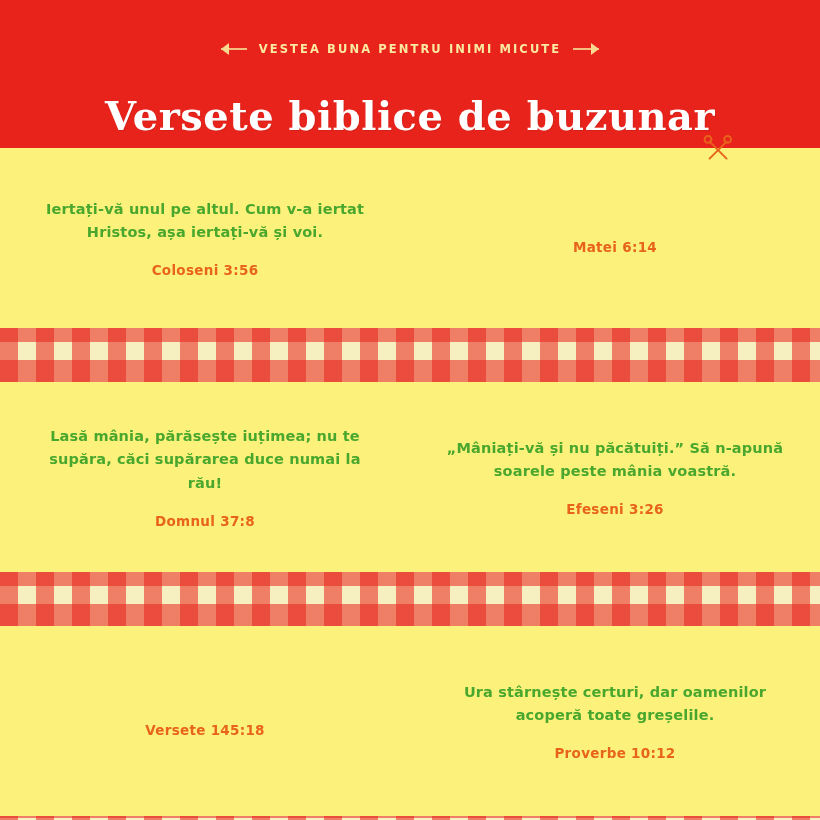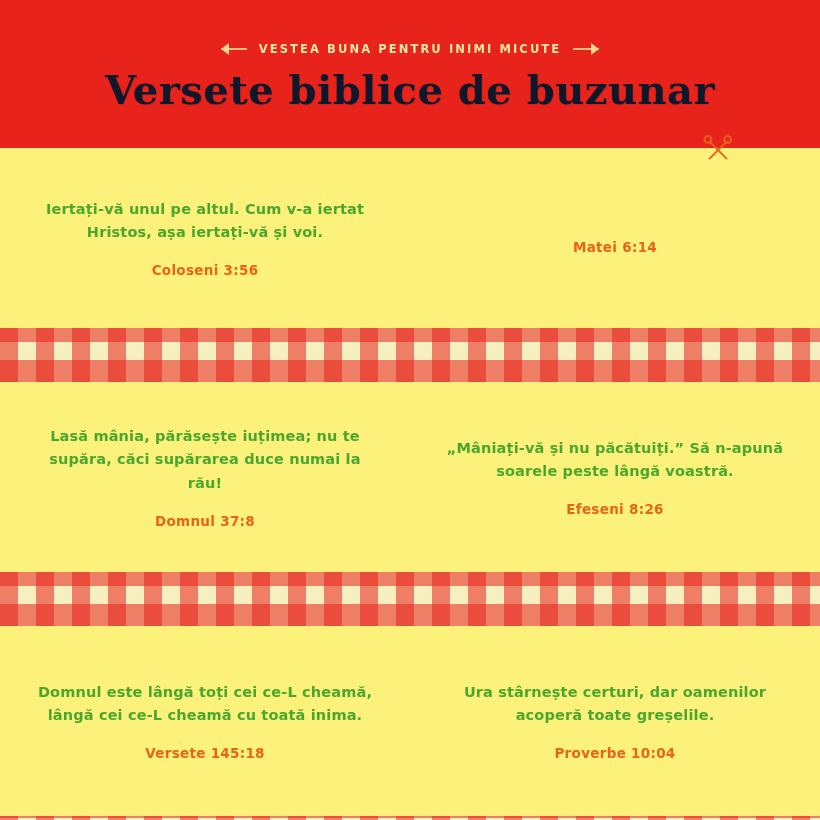--- a/index.html
+++ b/index.html
@@ -26,20 +26,21 @@
     position: relative;
     width: 100%;
     height: 148px;
     background: #e8231b;
     box-sizing: border-box;
     display: flex;
     flex-direction: column;
     align-items: center;
     justify-content: flex-start;
     padding-top: 42px;
+    gap: 12px;
   }
   .eyebrow-wrap {
     display: flex;
     align-items: center;
     justify-content: center;
     gap: 12px;
   }
   .eyebrow {
     color: #fbe9a0;
     font-family: "DejaVu Sans", sans-serif;
@@ -73,22 +74,22 @@
   }
   .ribbon-end.left .tip {
     left: 0;
     border-right: 8px solid #f8d98f;
   }
   .ribbon-end.right .tip {
     right: 0;
     border-left: 8px solid #f8d98f;
   }
   .title {
-    margin-top: 10px;
-    color: #0f172a;
+    margin-top: 24px;
+    color: #ffffff;
     font-family: "DejaVu Serif", serif;
     font-size: 40px;
     font-weight: bold;
     letter-spacing: 0.5px;
     text-shadow: 1px 1px 0 rgba(0,0,0,0.08);
   }
 
   
   .scissors {
     position: absolute;
@@ -199,33 +200,32 @@
   </div>
 
   <div class="gingham"></div>
 
   <div class="row row-2">
     <div class="cell">
       <div class="verse-text">Lasă mânia, părăsește iuțimea; nu te supăra, căci supărarea duce numai la rău!</div>
       <div class="verse-ref">Domnul 37:8</div>
     </div>
     <div class="cell">
-      <div class="verse-text">„Mâniați-vă și nu păcătuiți.” Să n-apună soarele peste lângă voastră.</div>
-      <div class="verse-ref">Efeseni 8:26</div>
+      <div class="verse-text">„Mâniați-vă și nu păcătuiți.” Să n-apună soarele peste mânia voastră.</div>
+      <div class="verse-ref">Efeseni 3:26</div>
     </div>
   </div>
 
   <div class="gingham"></div>
 
   <div class="row row-3">
     <div class="cell">
-      <div class="verse-text">Domnul este lângă toți cei ce-L cheamă, lângă cei ce-L cheamă cu toată inima.</div>
       <div class="verse-ref">Versete 145:18</div>
     </div>
     <div class="cell">
       <div class="verse-text">Ura stârnește certuri, dar oamenilor acoperă toate greșelile.</div>
-      <div class="verse-ref">Proverbe 10:04</div>
+      <div class="verse-ref">Proverbe 10:12</div>
     </div>
   </div>
 
   <div class="gingham short"></div>
 
 </div>
 
 </body></html>

